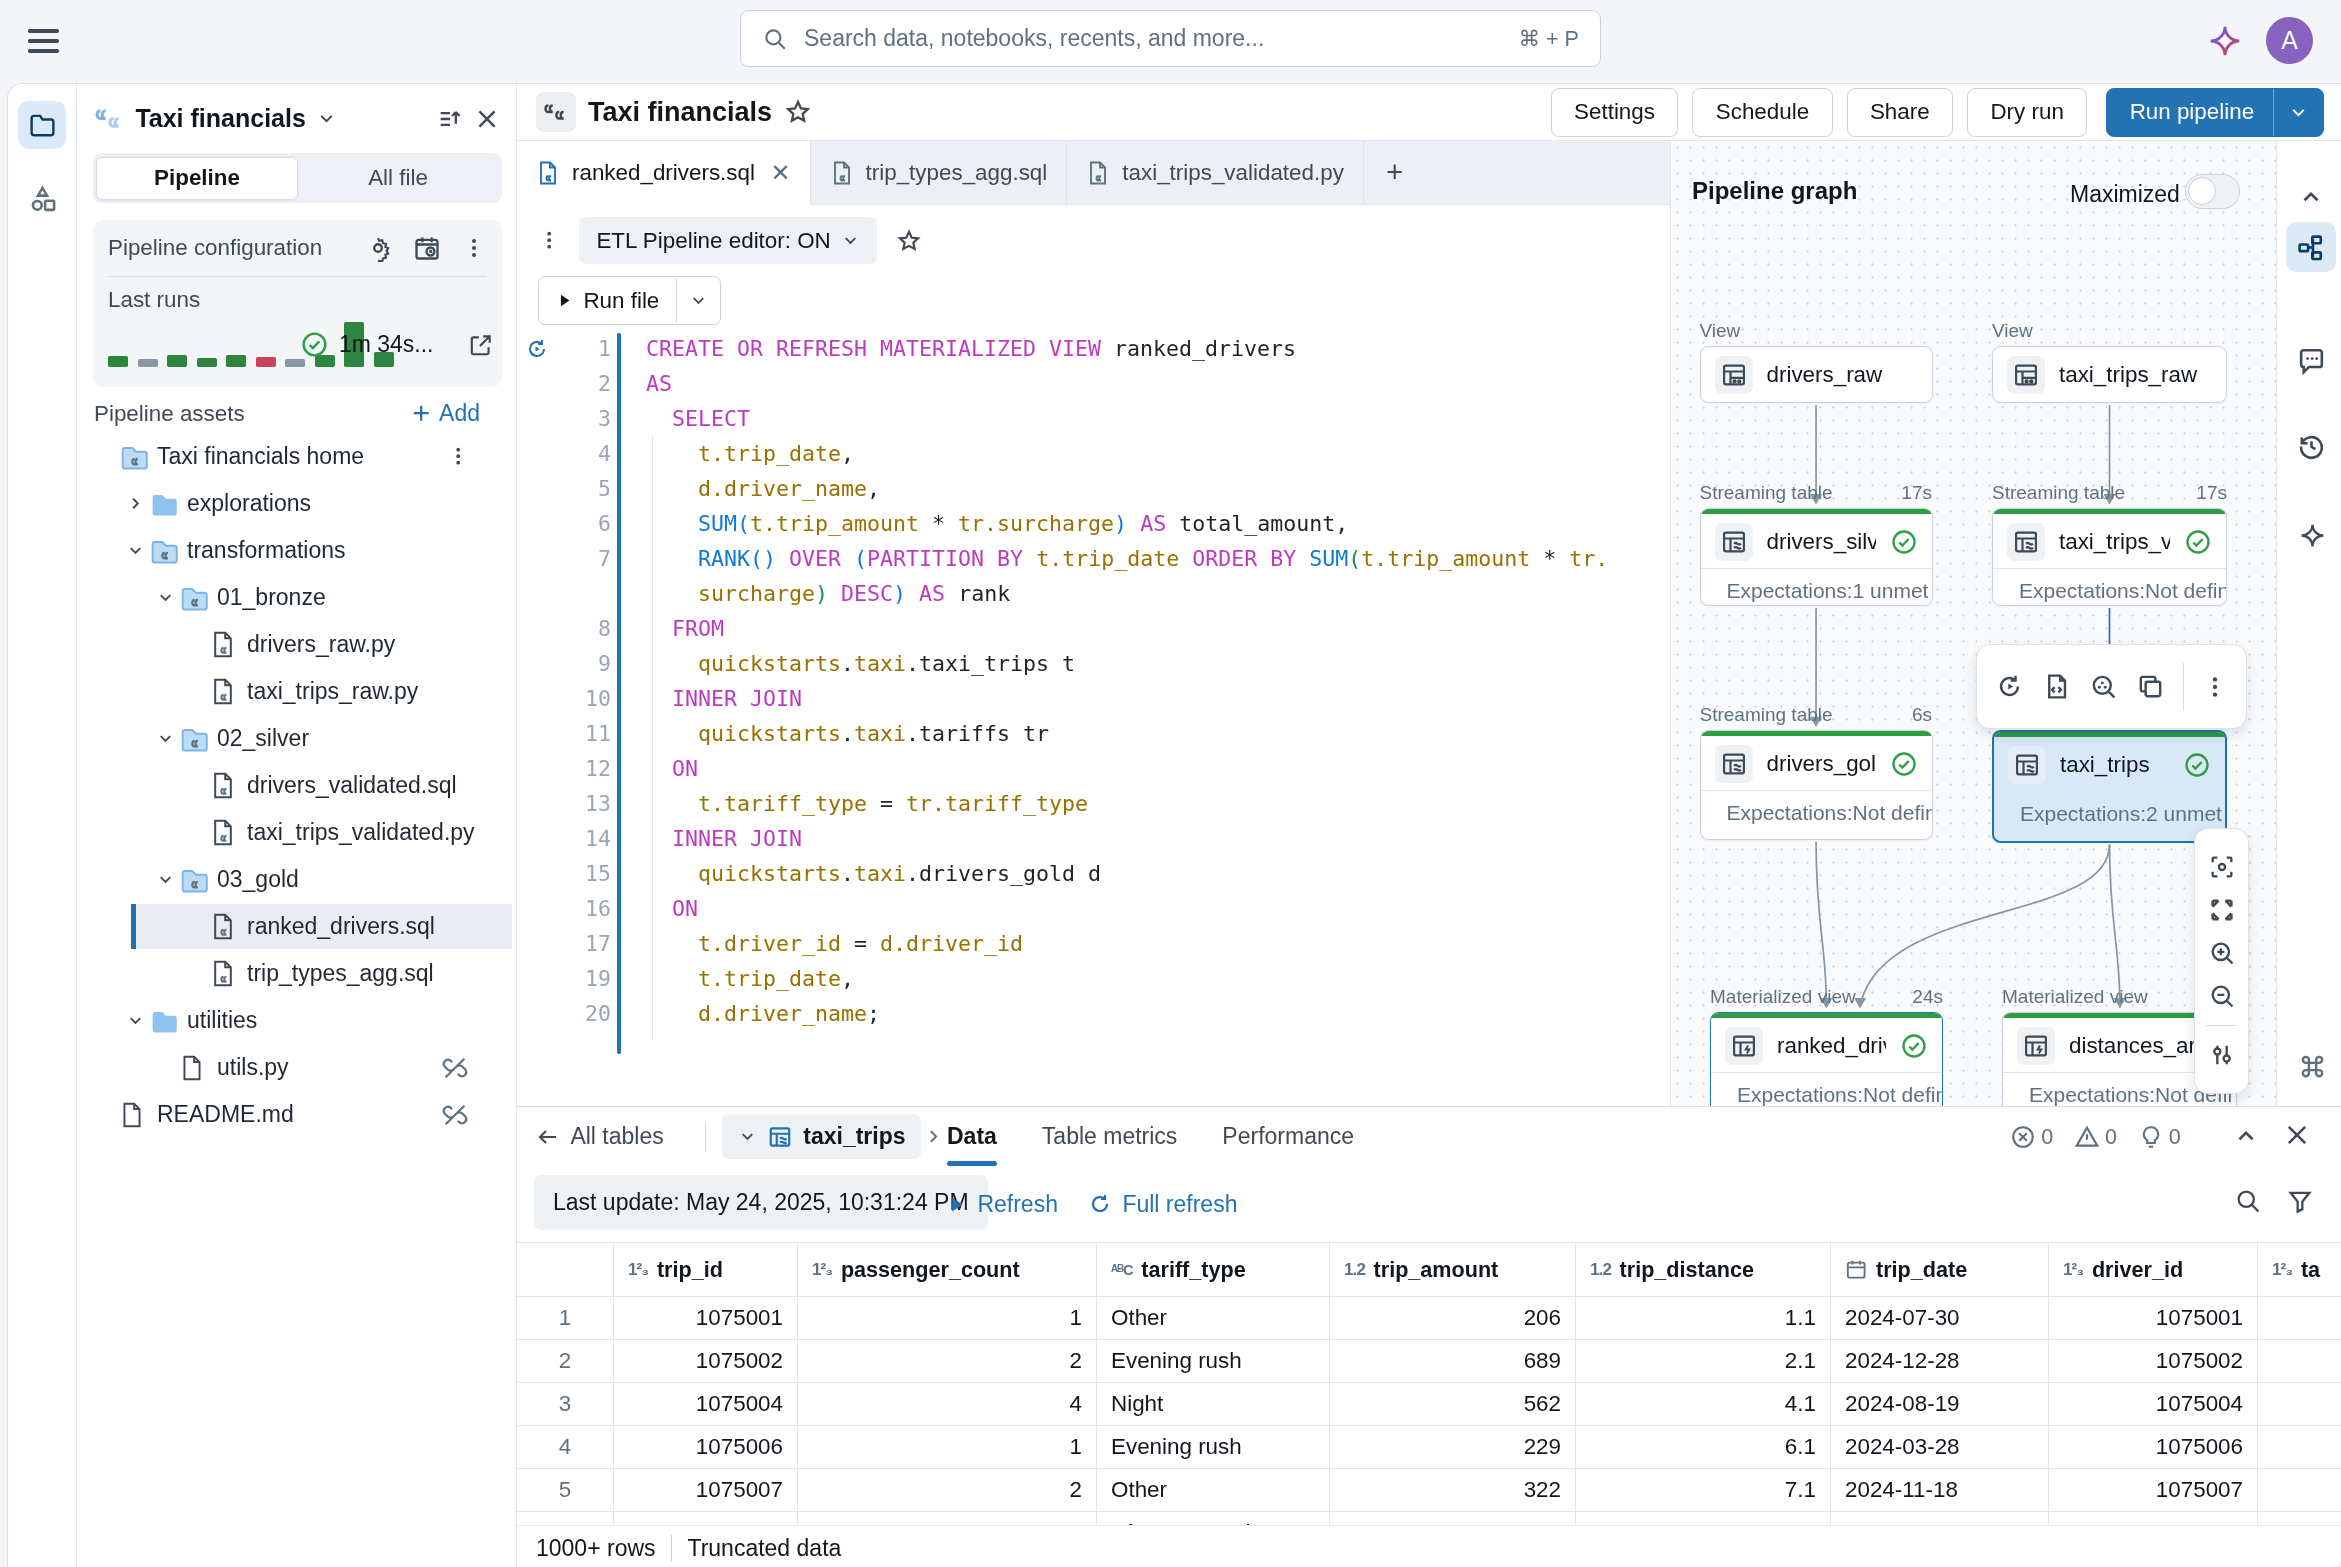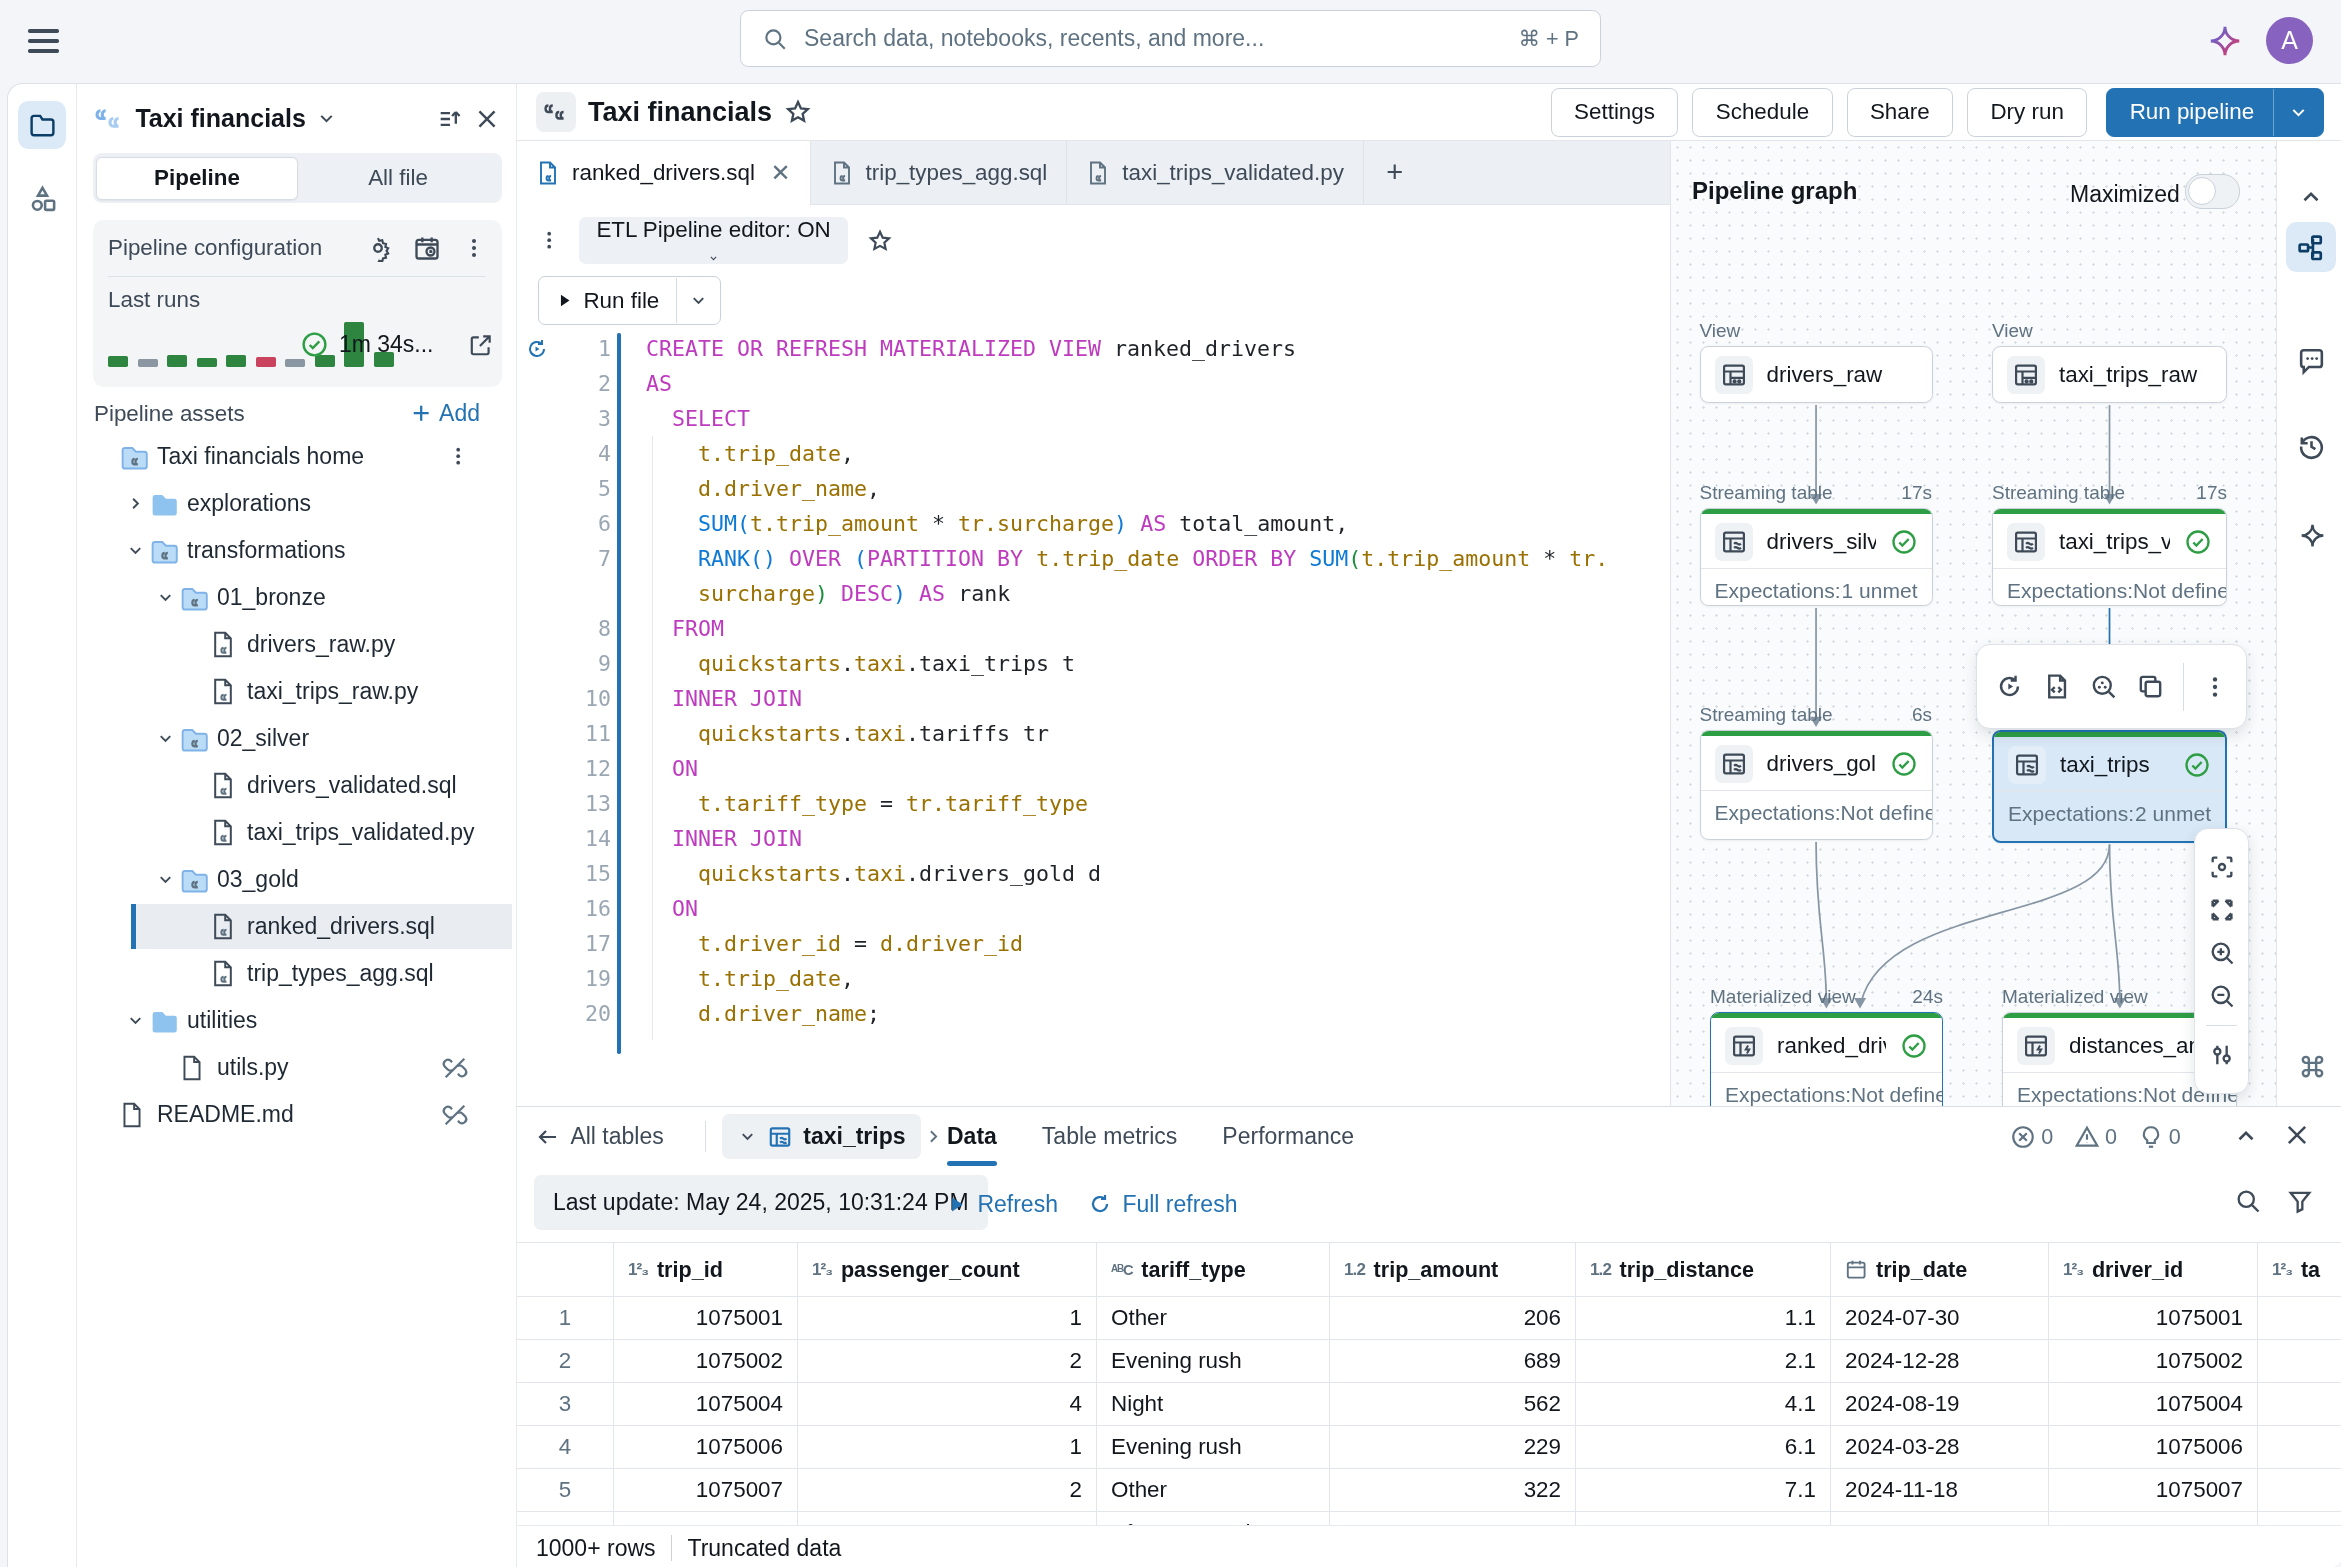--- a/index.html
+++ b/index.html
@@ -61,21 +61,21 @@
   .btn.primary .sep{width:0.9px;height:47px;background:rgba(255,255,255,.35);}
   .btn.primary .dd{padding:0 14px;display:flex;align-items:center;}
   .tabstrip{position:absolute;left:0;top:57px;width:1153px;height:64px;background:#ECEFF3;border-bottom:0.9px solid #E2E6EB;box-sizing:border-box;display:flex;align-items:stretch;}
   .etab{display:flex;align-items:center;gap:12px;padding:0 19px;font-size:22.4px;color:#3E4A57;border-right:0.9px solid #DFE3E8;cursor:pointer;white-space:nowrap;}
   .etab.active{background:#fff;color:#11171D;border-right:0.9px solid #E2E6EB;margin-bottom:-0.9px;}
   .etab .x{color:#5F7281;font-size:24px;padding-left:3.5px;}
   .plus{display:flex;align-items:center;padding:0 22.4px;color:#3E4A57;font-size:29px;cursor:pointer;}
   
   .editor{position:absolute;left:0;top:121px;width:1153px;height:901px;background:#fff;overflow:hidden;}
   .ed-toolbar1{position:absolute;left:21px;top:12px;display:flex;align-items:center;gap:19px;}
-  .modechip{height:47px;background:#EDF0F4;border-radius:7px;display:flex;align-items:center;gap:10.4px;padding:0 17px;font-size:22.4px;color:#11171D;cursor:pointer;flex-direction:column;}
+  .modechip{height:47px;background:#EDF0F4;border-radius:7px;display:flex;align-items:center;gap:10.4px;padding:0 17px;font-size:22.4px;color:#11171D;cursor:pointer;}
   .runfile{position:absolute;left:21px;top:71px;height:47px;border:1.3px solid #C9D1DA;border-radius:7px;display:flex;align-items:center;background:#fff;cursor:pointer;}
   .runfile .lbl{display:flex;align-items:center;gap:10.4px;padding:0 17px;font-size:22.4px;}
   .runfile .sep{width:0.9px;height:45px;background:#D7DDE4;}
   .runfile .dd{padding:0 12px;}
   #code{position:absolute;left:0;top:126px;width:1153px;}
   .cl{height:35px;display:flex;align-items:center;font-family:"DejaVu Sans Mono",monospace;font-size:21.6px;white-space:pre;}
   .cg{width:40px;display:flex;justify-content:center;}
   .cn{width:54px;text-align:right;color:#9AA6B2;padding-right:14px;font-family:"DejaVu Sans Mono",monospace;}
   .ct{padding-left:21px;}
   .bluebar{position:absolute;left:100px;top:128px;width:3.5px;height:721px;background:#2272B4;border-radius:1.7px;}
@@ -91,21 +91,21 @@
   #edges{position:absolute;left:0;top:0;}
   .node{position:absolute;background:#fff;border:1.3px solid #C9D2DB;border-radius:8.6px;box-sizing:border-box;box-shadow:0 0.9px 2.6px rgba(20,40,60,.06);cursor:pointer;overflow:hidden;}
   .node.sel{background:#D9E8F6;border:2.2px solid #2272B4;}
   .node.outlined{border:1.7px solid #2272B4;}
   .node .strip{height:5.2px;background:#2E9E44;}
   .nhead{display:flex;align-items:center;gap:14px;padding:8.6px 14px 7px 14px;}
   .nicon{width:38px;height:38px;border-radius:7px;background:#EFF2F5;display:flex;align-items:center;justify-content:center;flex:none;}
   .node.sel .nicon{background:#E3EEF8;}
   .nname{font-size:22.4px;color:#11171D;white-space:nowrap;overflow:hidden;flex:1;}
   .ndiv{height:0.9px;background:#E2E6EB;margin:0 0 0 0;}
-  .nexp{padding:10.4px 14px;font-size:21px;color:#5F7281;display:flex;align-items:center;gap:0;white-space:nowrap;}
+  .nexp{padding:10.4px 14px;font-size:21px;color:#5F7281;display:flex;align-items:center;gap:0;white-space:nowrap;margin-left:12px;}
   .nlabel{position:absolute;font-size:19px;color:#5F7281;white-space:nowrap;}
   .ndur{position:absolute;font-size:19px;color:#5F7281;text-align:right;}
   .gtoolbar{position:absolute;left:305px;top:503px;width:269px;height:83px;background:#fff;border:0.9px solid #DDE2E8;border-radius:14px;box-shadow:0 5.2px 14px rgba(20,40,60,.12);display:flex;align-items:center;justify-content:space-evenly;}
   .ztoolbar{position:absolute;left:523px;top:687px;width:55px;height:266px;background:#fff;border:0.9px solid #DDE2E8;border-radius:14px;box-shadow:0 5.2px 14px rgba(20,40,60,.12);display:flex;flex-direction:column;align-items:center;justify-content:space-evenly;padding:8.6px 0;box-sizing:border-box;}
   .ztoolbar .zsep{width:31px;height:0.9px;background:#D7DDE4;}
   
   .rrail{position:absolute;left:1759px;top:57px;width:67px;height:965px;border-left:0.9px solid #E2E6EB;box-sizing:border-box;background:#fff;}
   .rrail .railbtn{left:8.6px;width:50px;height:50px;}
   
   .bottom{position:absolute;left:0;top:1022px;width:1826px;height:463px;border-top:0.9px solid #D9DEE4;box-sizing:border-box;background:#fff;}

